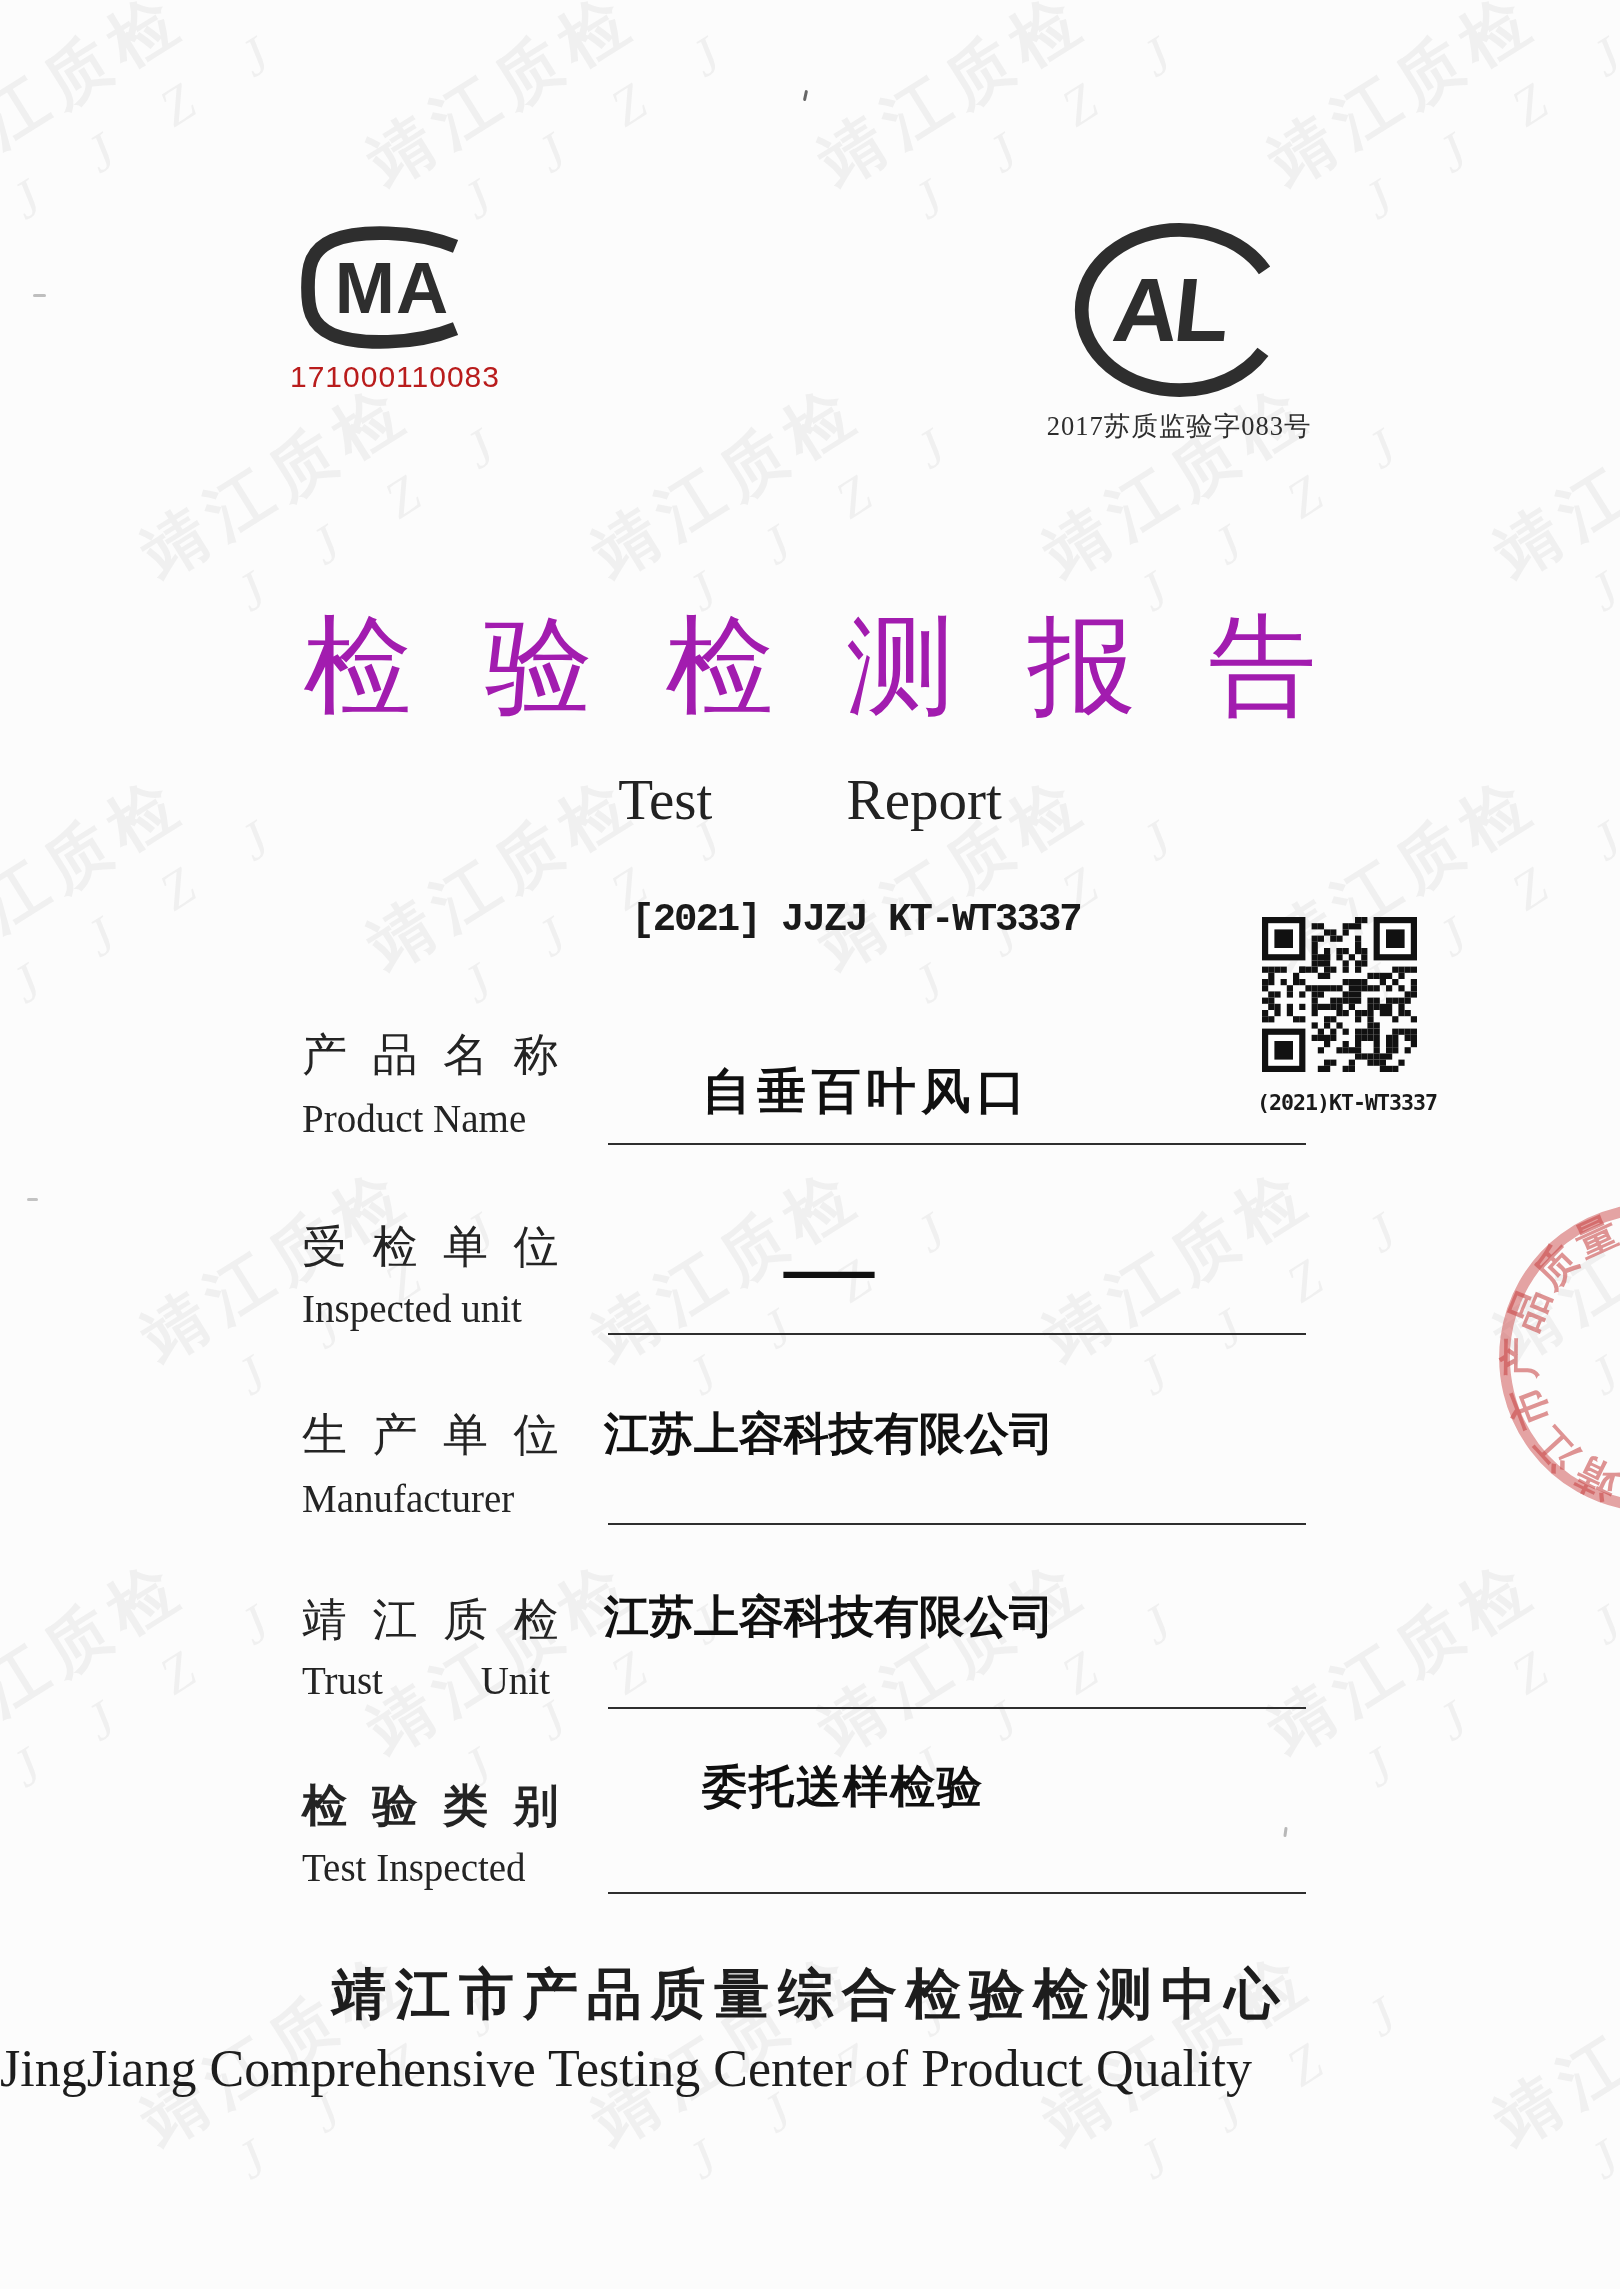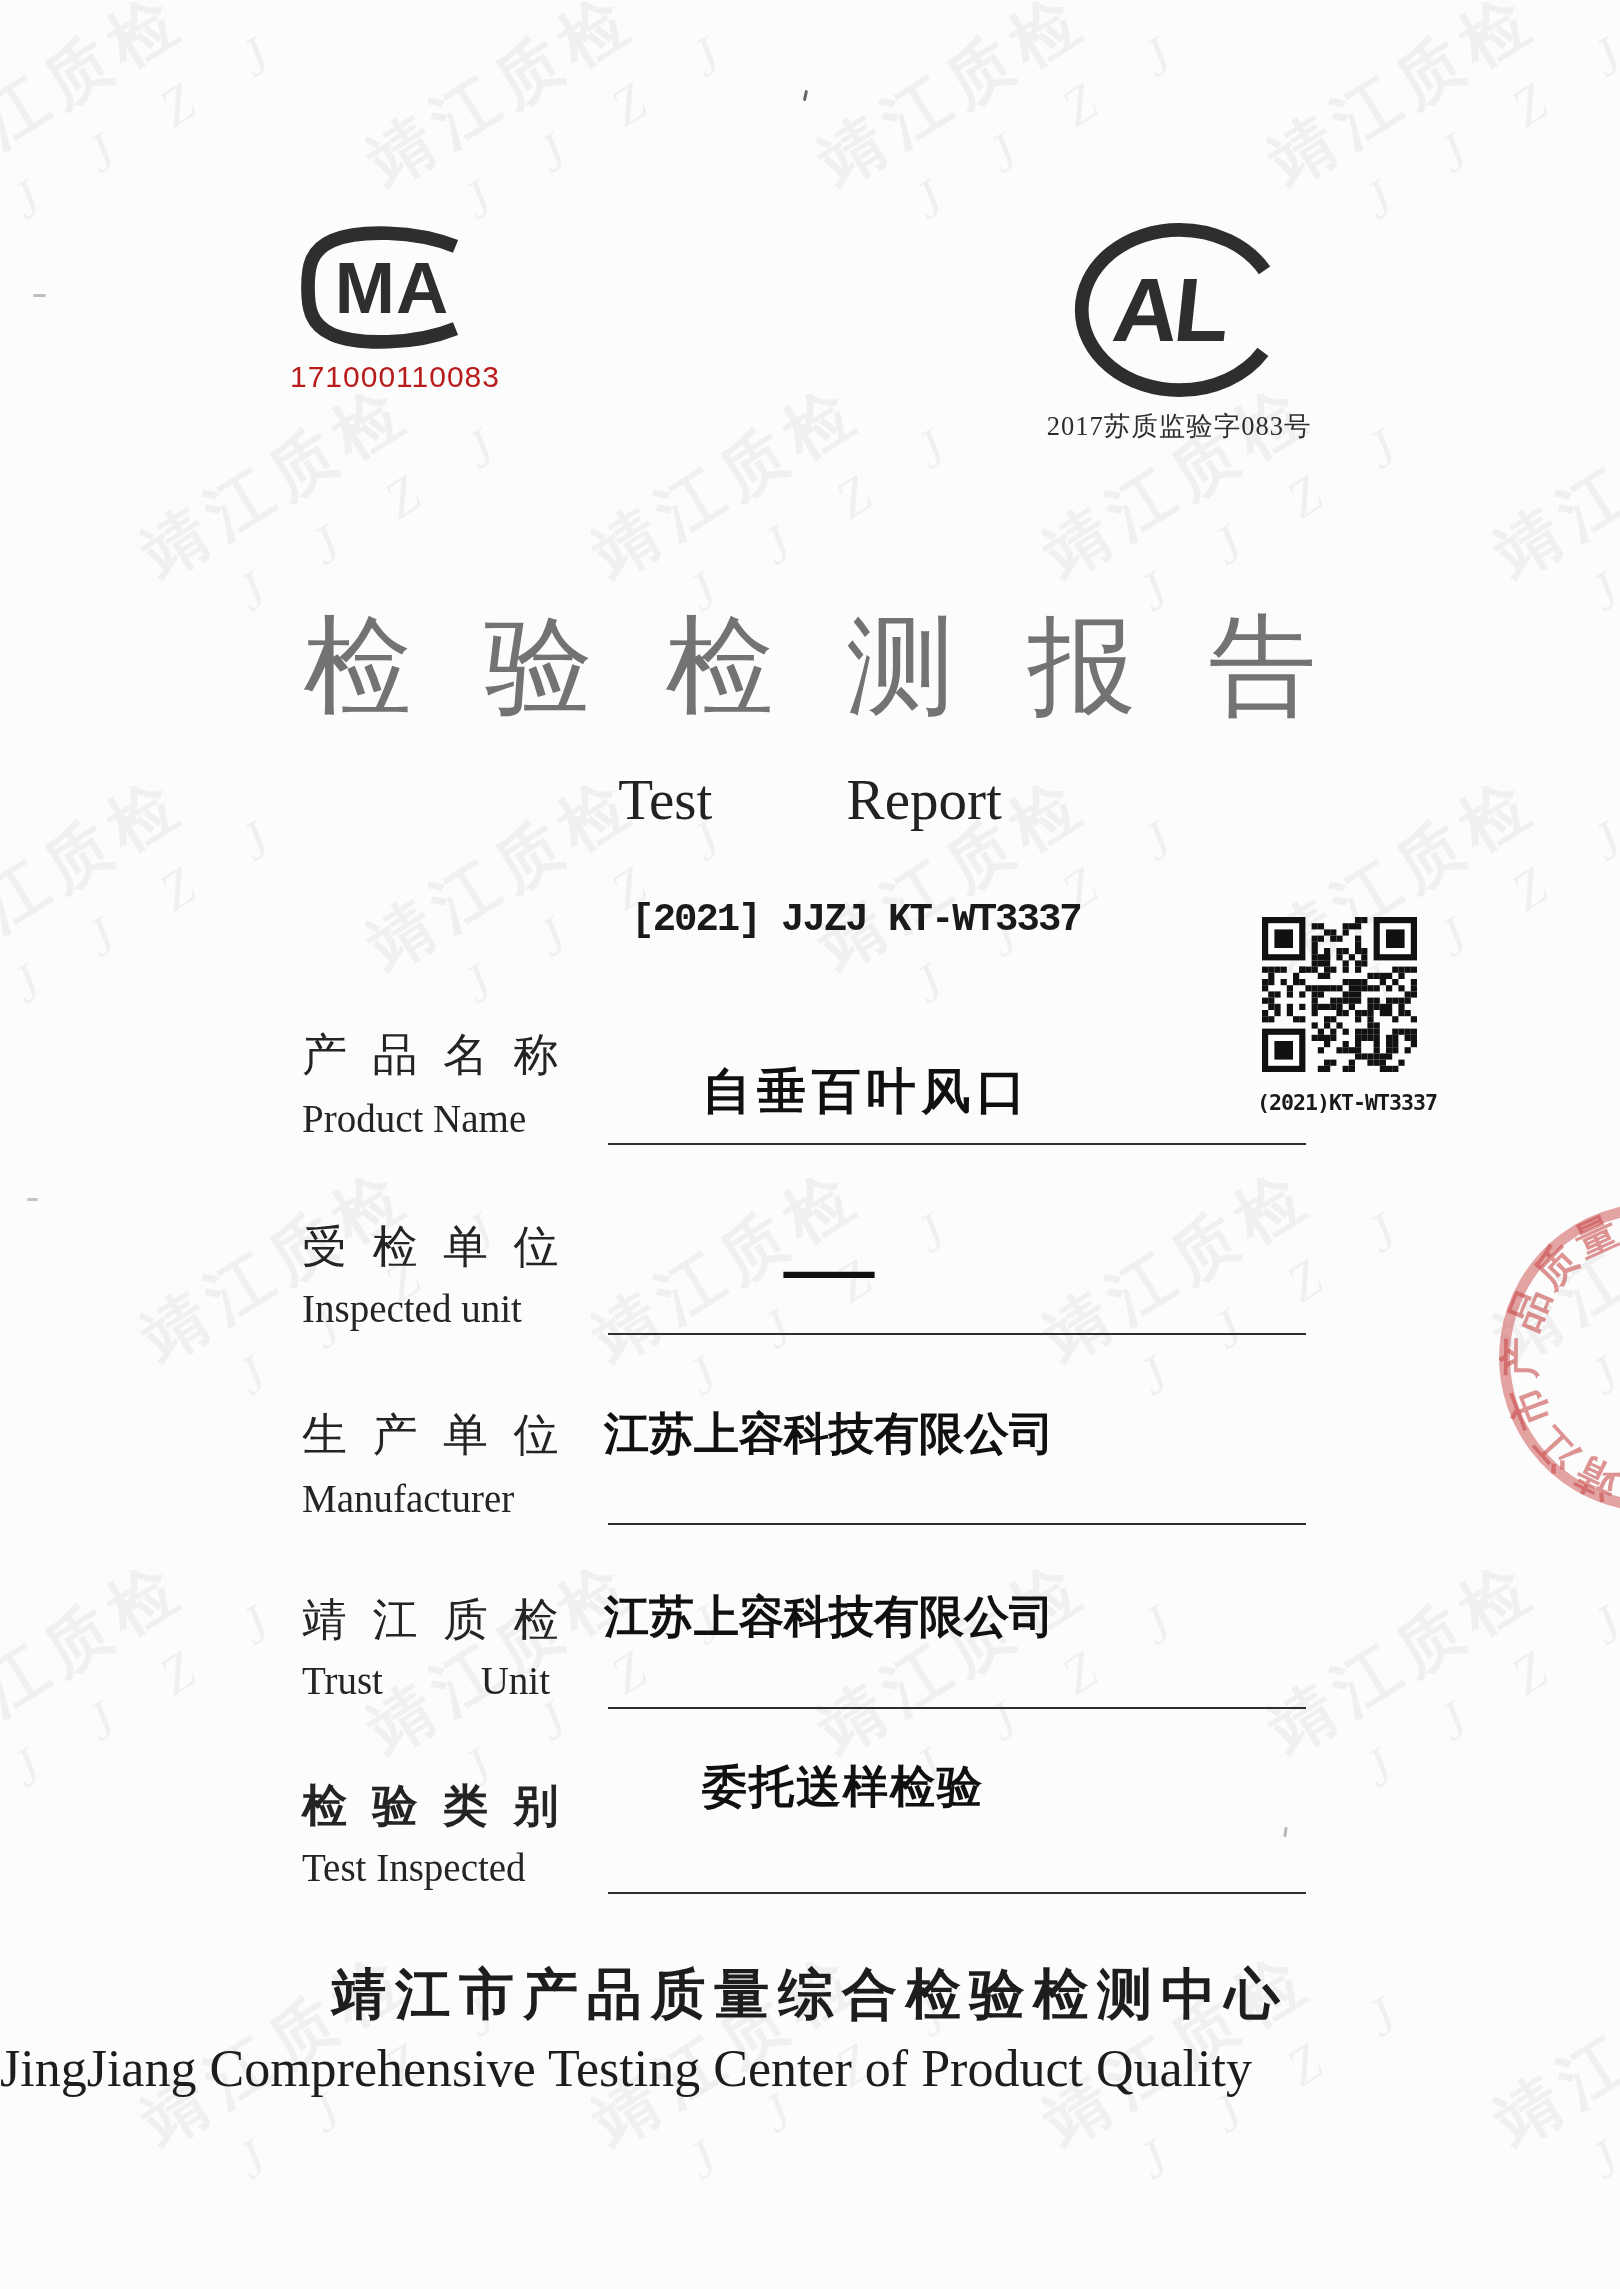--- a/index.html
+++ b/index.html
@@ -21,21 +21,21 @@
   .cma-block{position:absolute;left:290px;top:223px;width:206px;text-align:center;}
   .cma-svg{display:block;margin:0 auto;}
   .cma-number{margin-top:7.8px;font-family:"Liberation Sans",sans-serif;font-size:30px;color:#b91c1c;letter-spacing:1px;}
   .cal-block{position:absolute;left:1037px;top:218px;width:284px;text-align:center;}
   .cal-svg{display:block;margin:0 auto;}
   .cal-license{margin-top:5.9px;font-size:26.5px;color:#2d2d2d;letter-spacing:1px;}
   
   .title-zh{
     position:absolute;left:0;top:594px;width:100%;
     text-align:center;font-size:108px;letter-spacing:73px;text-indent:73px;
-    color:#737373;white-space:nowrap;
+    color:#a21caf;white-space:nowrap;
   }
   .title-en{
     position:absolute;left:0;top:767px;width:100%;
     text-align:center;font-size:57px;word-spacing:120px;color:#222;
   }
   .report-no{
     position:absolute;left:0;top:898px;width:100%;
     text-align:center;text-indent:92px;
     font-family:"Liberation Mono",monospace;font-weight:bold;
     font-size:39px;letter-spacing:-2px;color:#1a1a1a;white-space:nowrap;

